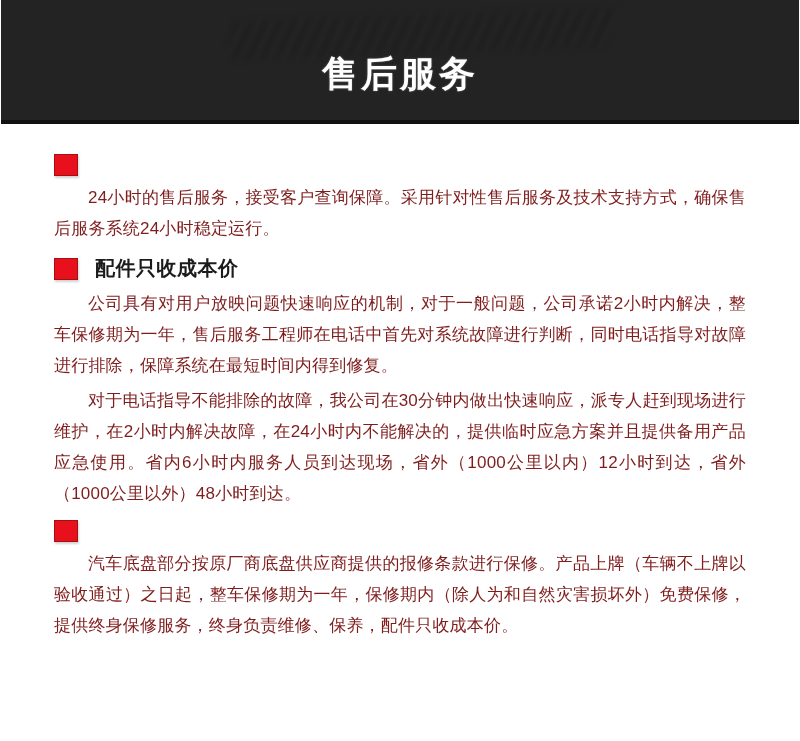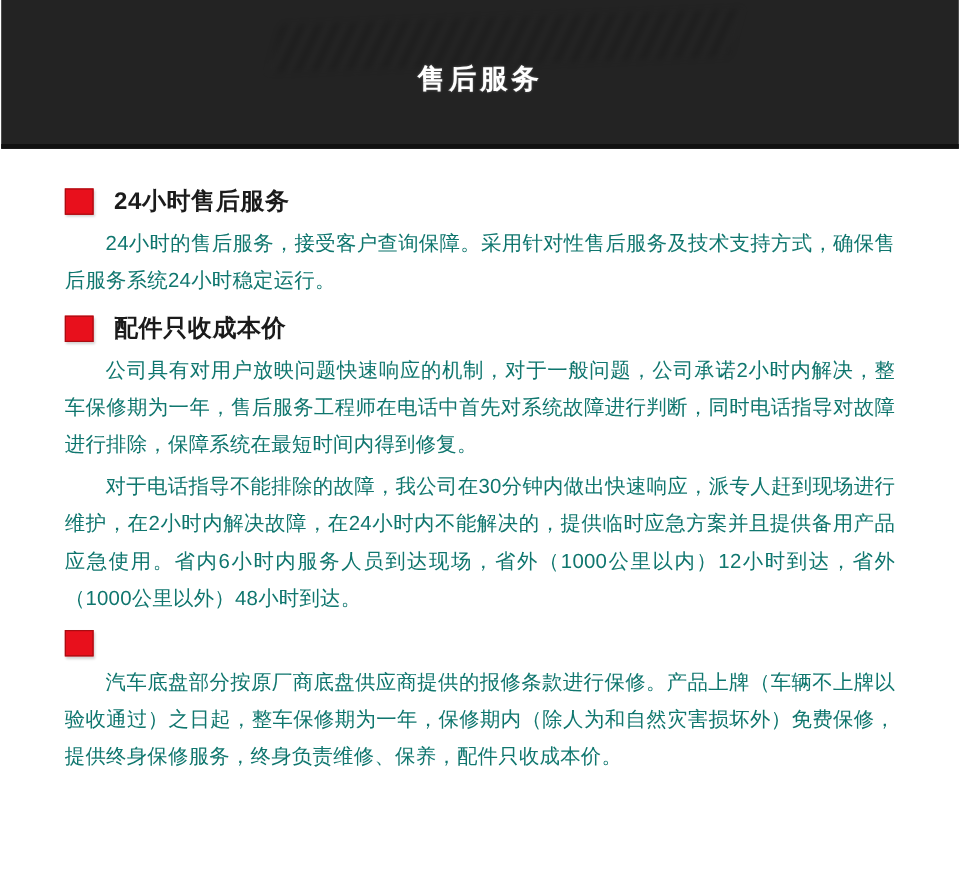--- a/index.html
+++ b/index.html
@@ -40,21 +40,21 @@
     opacity: 0.5;
     pointer-events: none;
   }
   .banner .banner-title {
     position: absolute;
     left: 0;
     right: 0;
     top: 50px;
     text-align: center;
     color: #ffffff;
-    font-size: 23px;
+    font-size: 36px;
     font-weight: bold;
     letter-spacing: 3px;
     text-shadow: 0 0 2px rgba(255,255,255,0.35);
   }
 
   
   .content {
     padding: 30px 54px 0 54px;
   }
   .section {
@@ -77,39 +77,38 @@
   .section-title {
     font-size: 20px;
     font-weight: bold;
     color: #1b1b1b;
     letter-spacing: 0.5px;
   }
   .section-body p {
     margin: 0 0 4px 0;
     font-size: 17px;
     line-height: 31px;
-    color: #0f766e;
+    color: #7f1d1d;
     text-indent: 2em;
     text-align: justify;
     letter-spacing: 0.2px;
   }
 </style>
 </head>
 <body>
 
 <header class="banner">
   <div class="watermark"></div>
   <div class="banner-title">售后服务</div>
 </header>
 
 <main class="content">
   <section class="section">
     <div class="section-heading">
       <span class="bullet"></span>
-      <span class="section-title">24小时售后服务</span>
     </div>
     <div class="section-body">
         <p>24小时的售后服务，接受客户查询保障。采用针对性售后服务及技术支持方式，确保售后服务系统24小时稳定运行。</p>
       </div>
   </section>
 
   <section class="section">
   </section>
 
   <section class="section">

